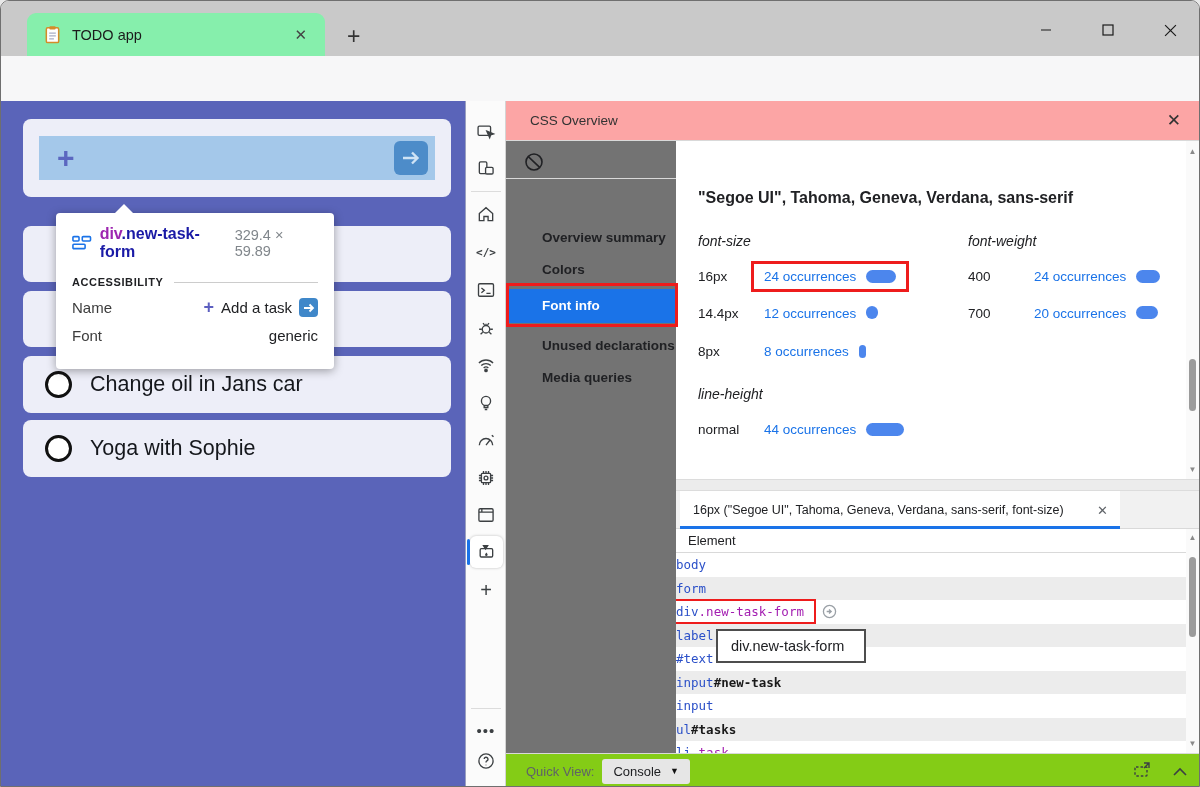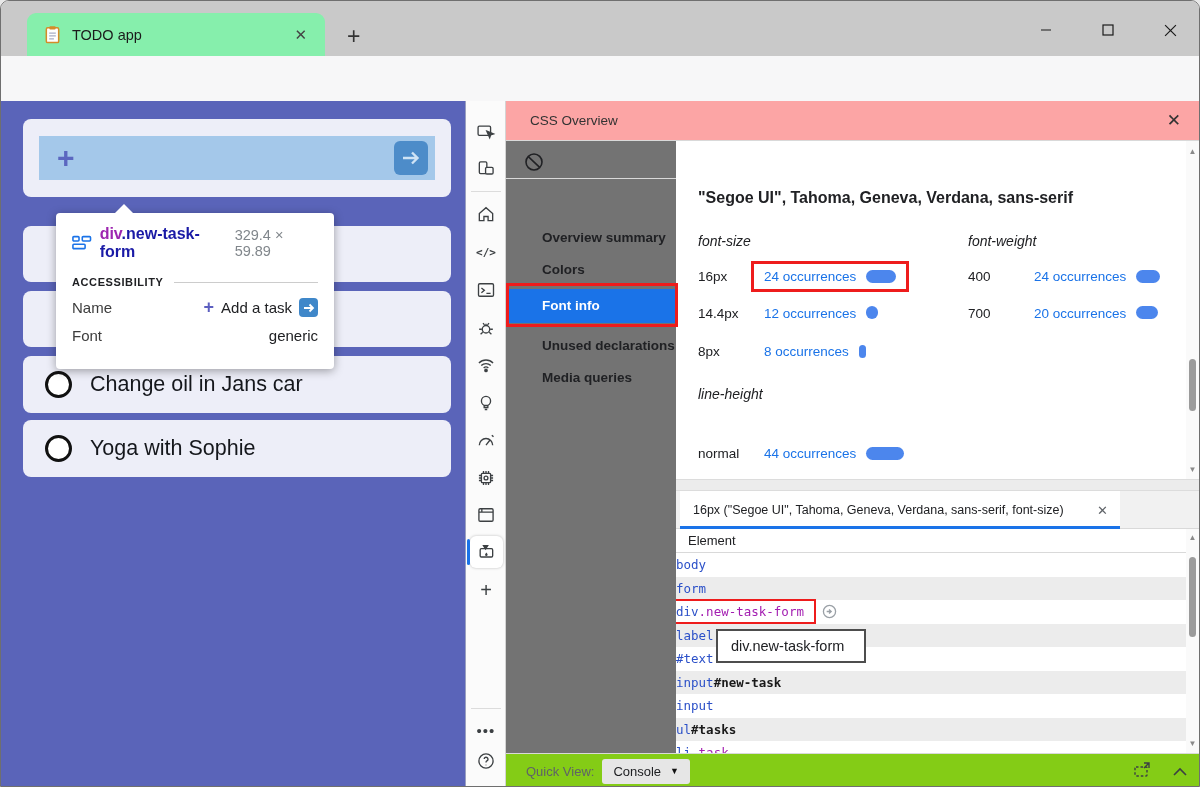--- a/index.html
+++ b/index.html
@@ -421,21 +421,21 @@
               </span>
             </div>
             <div class="stat-row" style="left: 292px; top: 162px;">
               <span class="stat-val">700</span>
               <span style="display: inline-flex; ">
                 <a class="stat-link" href="#">20 occurrences</a>
                 <span class="bar" style="width: 22px;"></span>
               </span>
             </div>
             <div class="stat-label" style="left: 22px; top: 245px;">line-height</div>
-            <div class="stat-row" style="left: 22px; top: 278px; margin-top: 24px;">
+            <div class="stat-row" style="left: 22px; top: 278px;">
               <span class="stat-val">normal</span>
               <span style="display: inline-flex; align-items: center;">
                 <a class="stat-link" href="#">44 occurrences</a>
                 <span class="bar" style="width: 38px;"></span>
               </span>
             </div>
           </div>
 
         <div class="vscroll" style="left:510px; top:0; height:338px;">
           <div class="vs-arrow" style="top:4px">▲</div>

